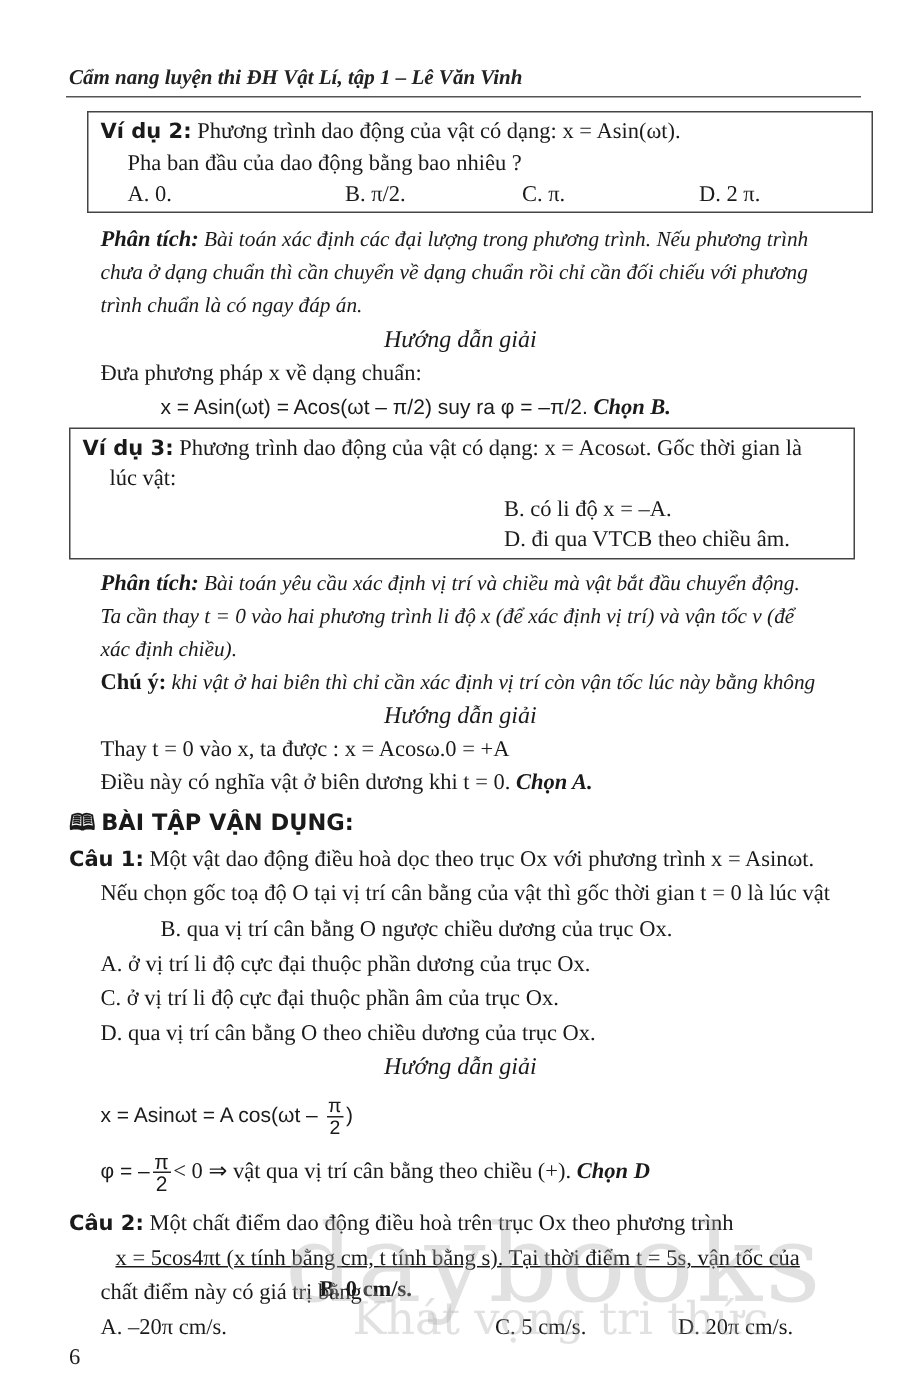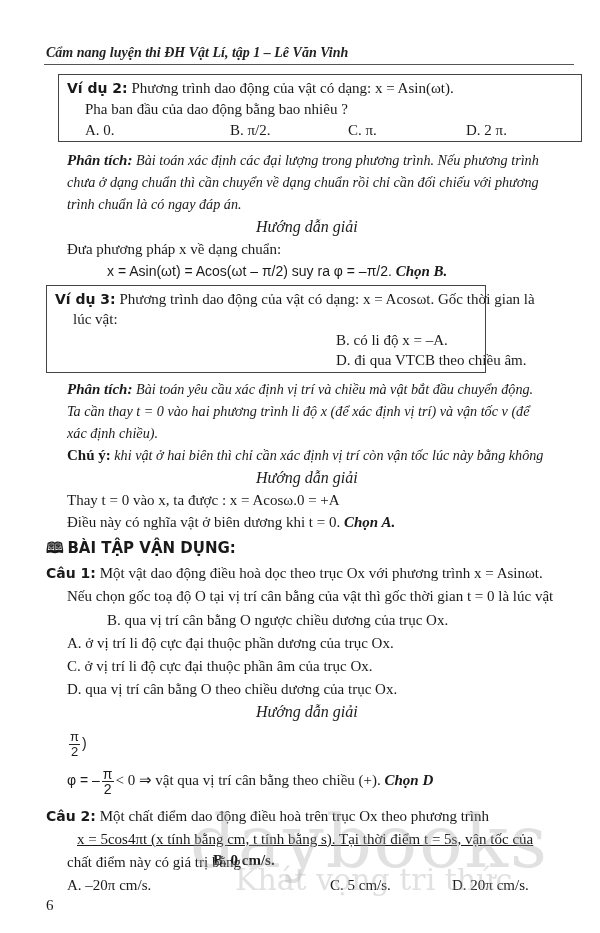--- a/index.html
+++ b/index.html
@@ -7,21 +7,21 @@
     width: 600px; height: 933px; background: #ffffff; position: relative; overflow: hidden;
     font-family: "Liberation Serif", serif; color: #1a1a1a; font-size: 15px;
   }
   .abs { position: absolute; }
   .header-title {
     left: 46px; top: 45px; font-style: italic; font-weight: bold; font-size: 14px; color: #222;
   }
   .header-rule { left: 44px; top: 64px; width: 530px; height: 0; border-top: 1.5px solid #555; }
   .box { border: 1.5px solid #444; box-sizing: border-box; }
   .box1 { left: 46px; top: 74px; width: 524px; height: 68px; margin-left: 12px; }
-  .box2 { left: 46px; top: 285px; width: 440px; height: 88px; }
+  .box2 { left: 46px; top: 285px; width: 524px; height: 88px; }
   .line { position: absolute; white-space: nowrap; line-height: 20px; }
   .lbl-bold { font-family: "DejaVu Sans", sans-serif; font-weight: bold; font-size: 14px; }
   .ital { font-style: italic; margin-top: 24px; }
   .ana-label { font-style: italic; font-weight: bold; }
   .ana-text { font-style: italic; font-size: 14.2px; }
   .guide { font-style: italic; font-size: 16px; }
   .section-head { font-family: "DejaVu Sans", sans-serif; font-weight: bold; font-size: 15px; }
   .frac { display: inline-block; vertical-align: middle; text-align: center; font-size: 13px; line-height: 14px; margin: 0 2px; }
   .frac .num { display: block; border-bottom: 1px solid #222; padding: 0 1px; }
   .frac .den { display: block; }
@@ -92,20 +92,21 @@
   <span class="lbl-bold">Câu 1:</span><span> Một vật dao động điều hoà dọc theo trục Ox với phương trình x = Asinωt.</span>
 </div>
 <div class="abs line" style="left:67px; top:586px;">Nếu chọn gốc toạ độ O tại vị trí cân bằng của vật thì gốc thời gian t = 0 là lúc vật</div>
 <div class="abs line" style="left:67px; top:610px;margin-top:23px;">A. ở vị trí li độ cực đại thuộc phần dương của trục Ox.</div>
 <div class="abs line" style="left:67px; top:610px;margin-left:40px;">B.  qua vị trí cân bằng O ngược chiều dương của trục Ox.</div>
 <div class="abs line" style="left:67px; top:656px;">C. ở vị trí li độ cực đại thuộc phần âm của trục Ox.</div>
 <div class="abs line" style="left:67px; top:679px;">D. qua vị trí cân bằng O theo chiều dương của trục Ox.</div>
 <div class="abs line guide" style="left:256px; top:702px;">Hướng dẫn giải</div>
 
 <div class="abs line math" style="left:67px; top:728px; line-height:30px;">
+  <span>x = Asinωt = A cos(ωt –</span>
   <span class="frac"><span class="num">π</span><span class="den">2</span></span><span>)</span>
 </div>
 <div class="abs line" style="left:67px; top:765px; line-height:30px;">
   <span class="math">φ = –</span><span class="frac math"><span class="num">π</span><span class="den">2</span></span><span>&lt; 0 ⇒ vật qua vị trí cân bằng theo chiều (+). </span><span class="ital" style="font-weight:bold;">Chọn D</span>
 </div>
 
 <div class="abs line" style="left:46px; top:806px;">
   <span class="lbl-bold">Câu 2:</span><span> Một chất điểm dao động điều hoà trên trục Ox theo phương trình</span>
 </div>
 <div class="abs line" style="left:77px; top:829px;text-decoration:underline;">x = 5cos4πt (x tính bằng cm, t tính bằng s). Tại thời điểm t = 5s, vận tốc của</div>

